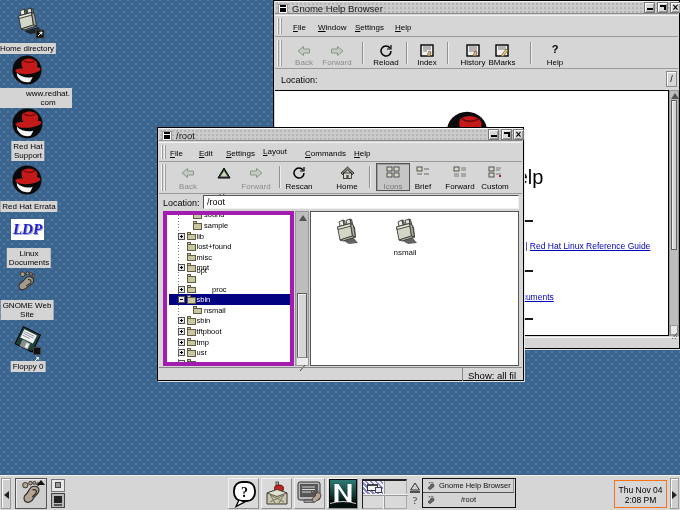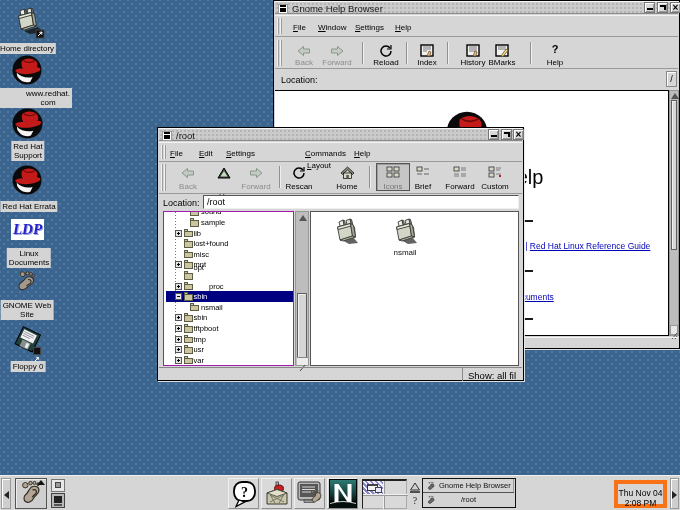--- a/index.html
+++ b/index.html
@@ -285,21 +285,21 @@
   <div class="wbtn" style="left:343px;">
       <div class="gmx"></div>
     </div>
   <div class="wbtn gcl" style="left:355px;">×</div>
 
   <div class="abs" style="left:1px;top:14px;width:363px;height:20px;border-bottom:1px solid #9a9a9a;border-top:1px solid #f2f2f2;">
     <div class="grip" style="left:2px;top:2px;bottom:2px;"></div>
     <div class="mtext" style="left:11px;top:6px;"><u>F</u>ile</div>
     <div class="mtext" style="left:40px;top:6px;"><u>E</u>dit</div>
     <div class="mtext" style="left:67px;top:6px;"><u>S</u>ettings</div>
-    <div class="mtext" style="left:104px;top:18px;margin-left:44px;"><u>L</u>ayout</div>
+    <div class="mtext" style="left:104px;top:4px;"><u>L</u>ayout</div>
     <div class="mtext" style="left:146px;top:6px;"><u>C</u>ommands</div>
     <div class="mtext" style="left:195px;top:6px;"><u>H</u>elp</div>
   </div>
 
   <div class="abs" style="left:1px;top:34px;width:363px;height:32px;border-bottom:1px solid #9a9a9a;">
     <div class="grip" style="left:2px;top:2px;bottom:2px;"></div>
     <div class="tool dis" style="left:14px;top:3px;width:30px;">
       <div class="ic"><svg width="16" height="12" style="margin-top:1px">
             <path d="M2 6 L7.5 1.5 L7.5 4 L13.5 4 L13.5 8 L7.5 8 L7.5 10.5 Z" fill="#c2ccc2" stroke="#8a988a" stroke-width="1"></path>
           </svg></div>
@@ -373,21 +373,21 @@
     </div>
   </div>
 
   <div class="abs" style="left:1px;top:66px;width:363px;height:17px;">
     <div class="mtext" style="left:4px;top:4px;font-size:9px;">Location:</div>
     <div class="entry" style="left:44px;top:1px;width:316px;height:14px;line-height:12px;">/root</div>
   </div>
 
   <div class="abs" style="left:2px;top:83px;width:363px;height:155px;">
 
-    <div class="abs" id="treepanel" style="left:3px;top:0;width:131px;height:155px;background:#fff;border:1px solid #a21caf;overflow:hidden;">
+    <div class="abs" id="treepanel" style="left:3px;top:0;width:131px;height:155px;background:#fff;border:4px solid #a21caf;overflow:hidden;">
 
       <div class="abs" style="left:11px;top:0;width:1px;height:145px;background-image:repeating-linear-gradient(#777 0 1px,transparent 1px 3px);"></div>
     <div class="fold" style="left:25.5px;top:-4.6px;">
           <div class="bdy"></div>
         </div>
         <div class="trow" style="left:37px;top:-5.6px;">sound</div>
         <div class="fold" style="left:25.5px;top:6px;">
           <div class="tab"></div>
           <div class="bdy"></div>
         </div>
@@ -651,21 +651,21 @@
           <path d="M12 8 c6 -2 9 2 8 6 c-1 4 -5 4 -7 7 c-2 3 -6 3 -8 1 c-2 -2 -1 -6 2 -7 c3 -1 3 -5 5 -7z" fill="#666" stroke="#222" stroke-width="1.5"></path>
           <circle cx="7" cy="4" r="2.4" fill="#666"></circle>
           <circle cx="12" cy="3" r="1.8" fill="#666"></circle>
           <circle cx="16" cy="3.6" r="1.6" fill="#666"></circle>
           <circle cx="19" cy="5" r="1.4" fill="#666"></circle>
         </svg>
       /root
     </div>
   </div>
 
-  <div class="abs" style="left:614px;top:4px;width:53px;height:28px;border:4px solid #f97316;background:#d6d6d6;font-size:8.5px;text-align:center;color:#000;">
+  <div class="abs" style="left:614px;top:4px;width:53px;height:28px;border:1px solid #f97316;background:#d6d6d6;font-size:8.5px;text-align:center;color:#000;">
     <div style="margin-top:4px;">Thu Nov 04</div>
     <div>2:08 PM</div>
   </div>
 
   <div class="abs" style="left:670px;top:2px;width:9px;height:31px;background:#cfcfcf;border:1px solid #9a9a9a;box-shadow:inset 1px 1px 0 #fff;">
     <div class="arr" style="left:1px;top:12px;border-top:4px solid transparent;border-bottom:4px solid transparent;border-left:5px solid #222;"></div>
   </div>
 </div>
 
 </body></html>

